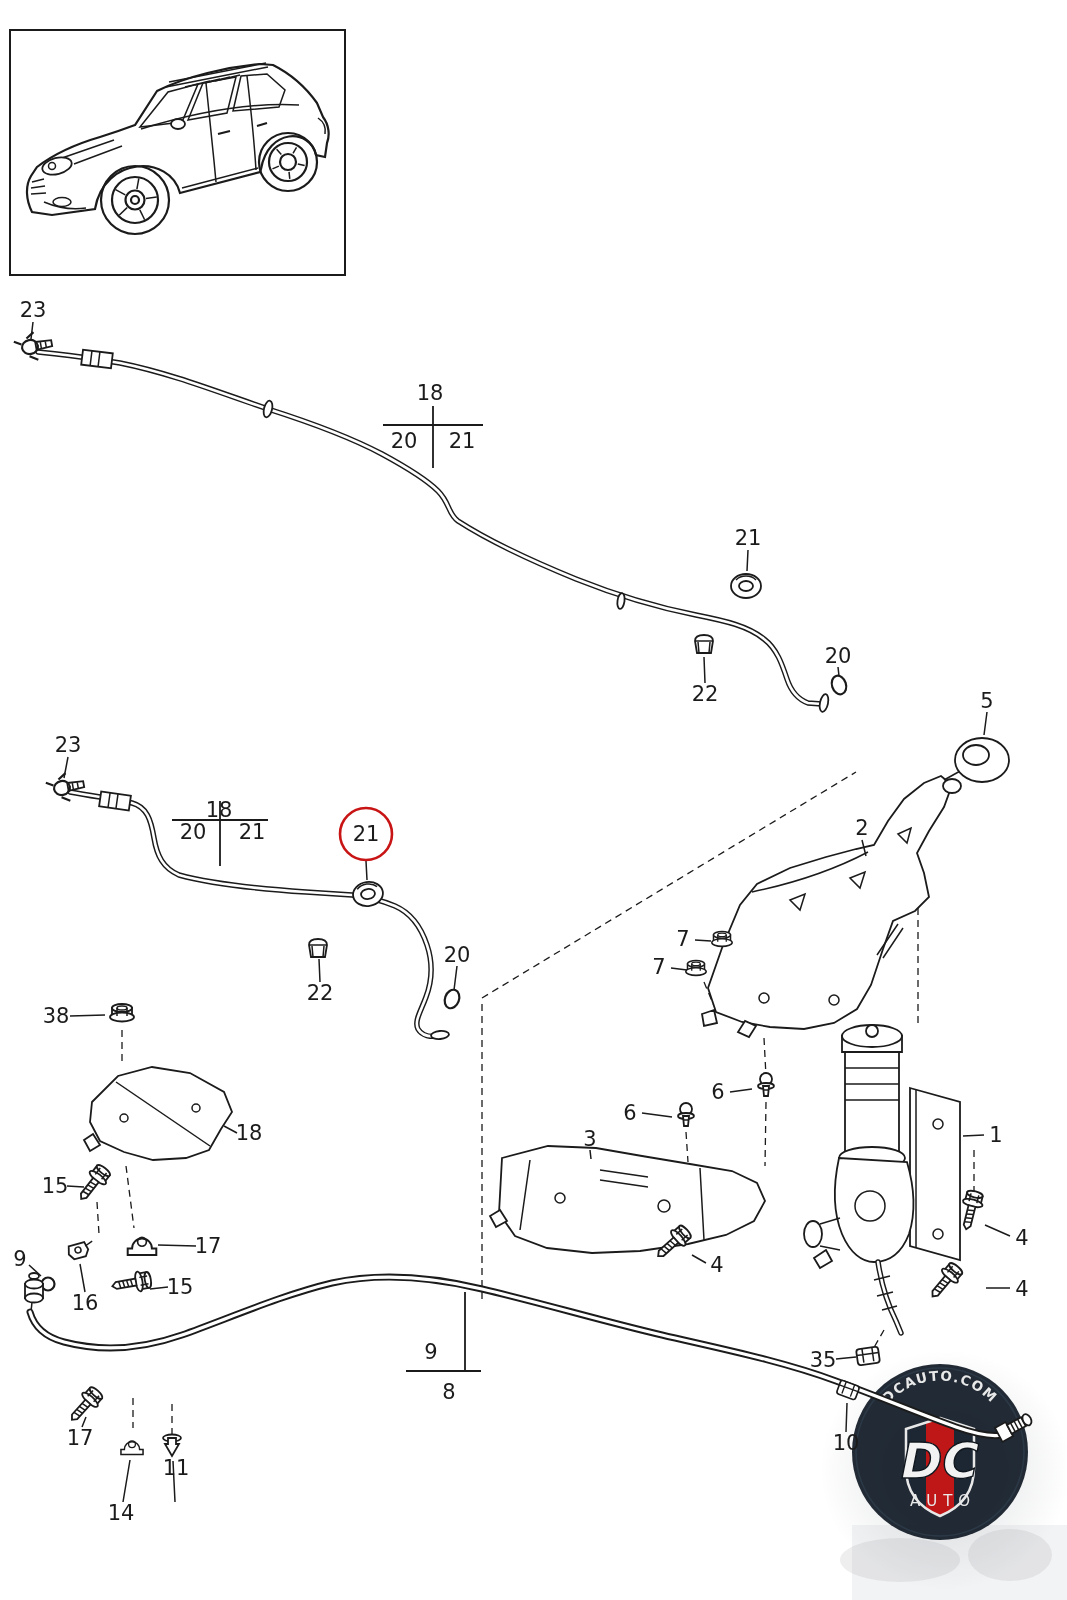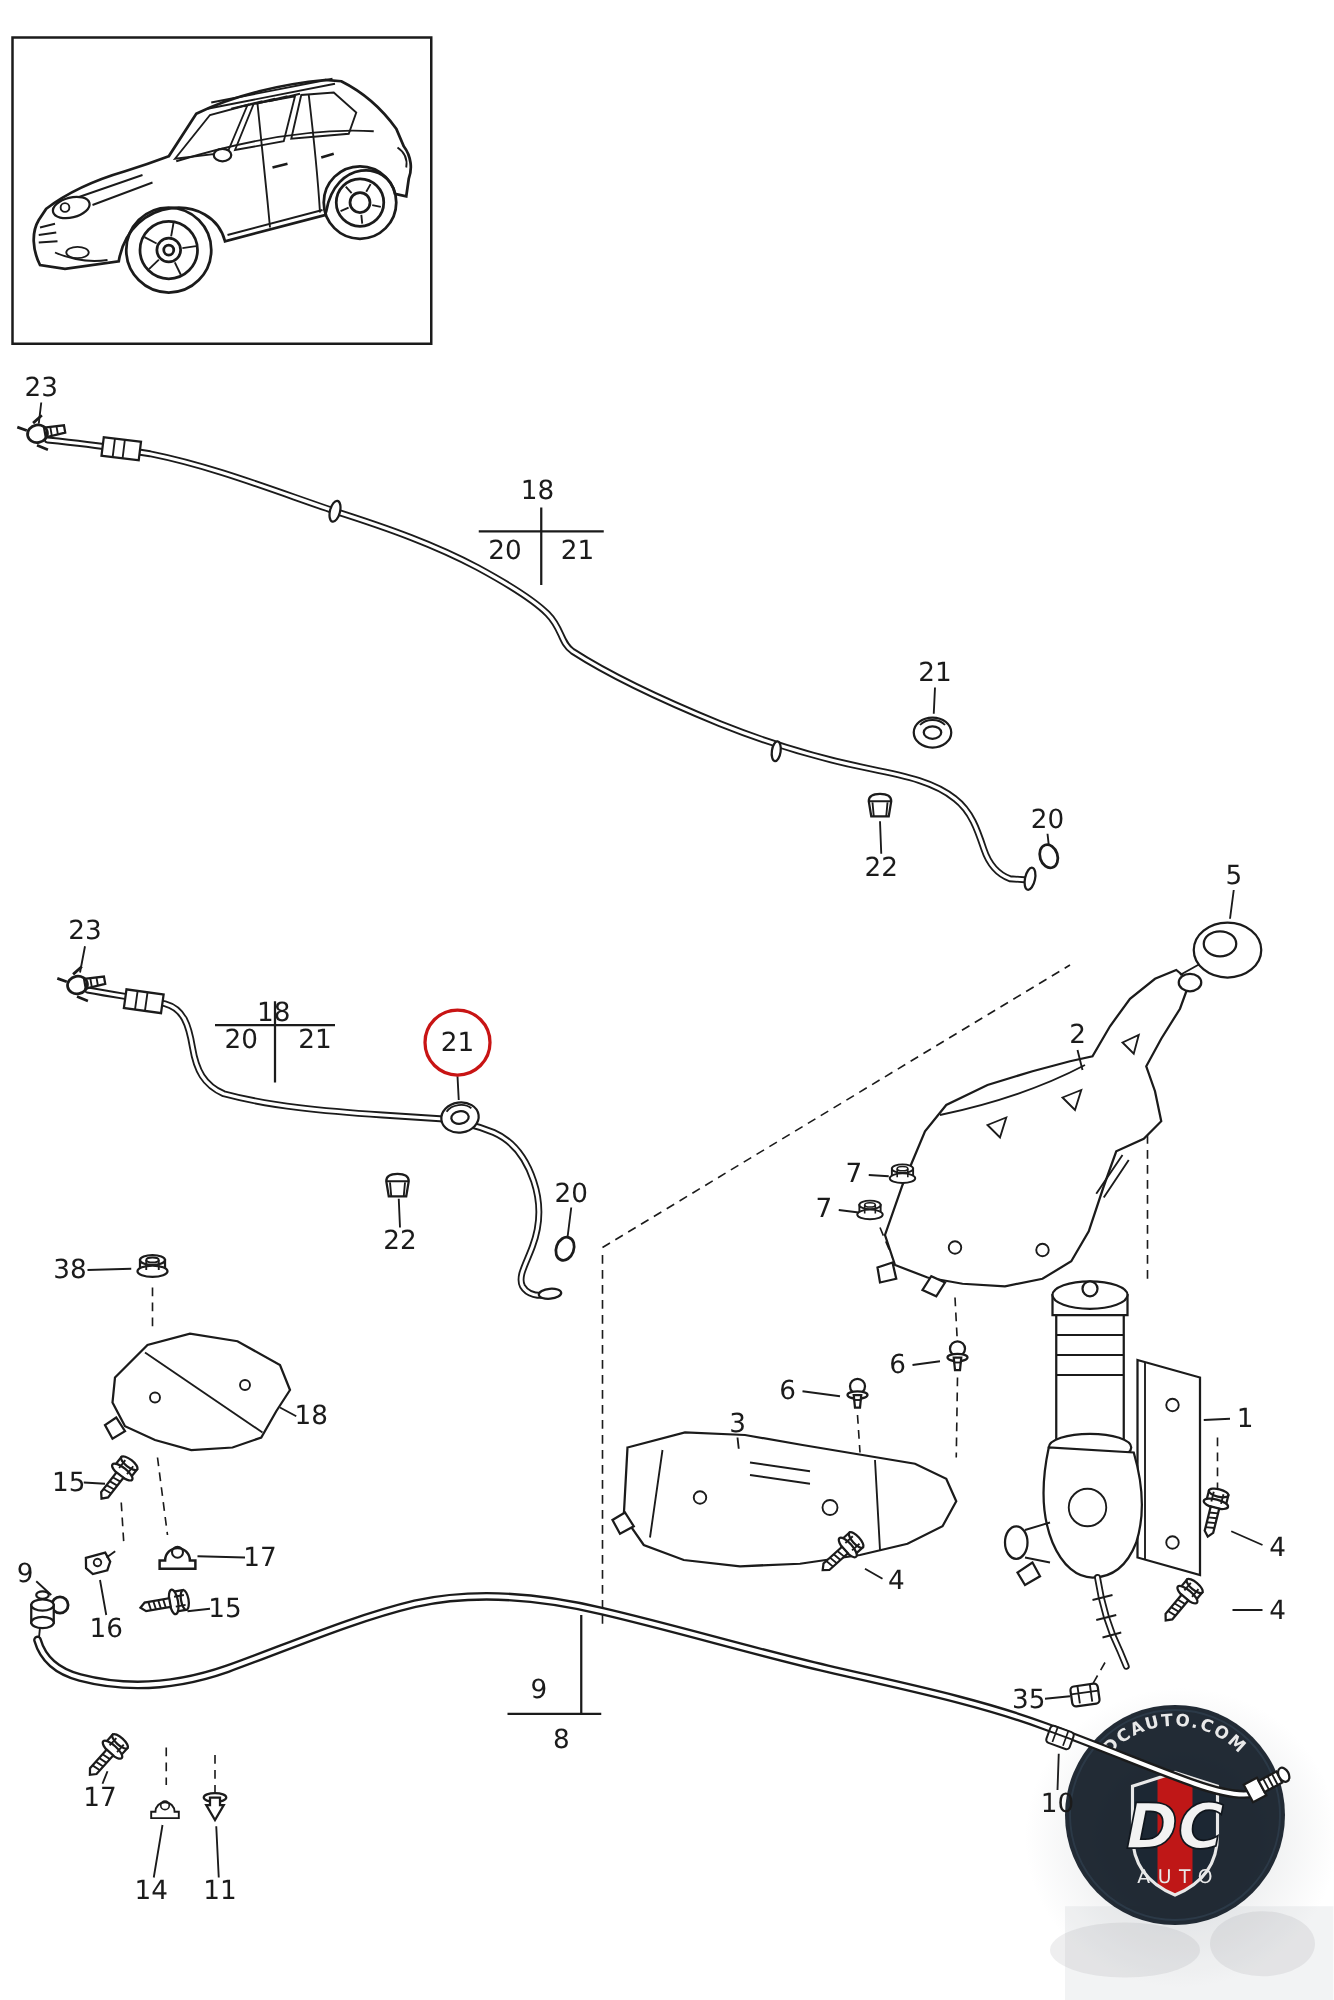--- a/index.html
+++ b/index.html
@@ -373,15 +373,15 @@
 <div class="lbl" style="left:996px;top:1135px">1</div>
 <div class="lbl" style="left:1022px;top:1238px">4</div>
 <div class="lbl" style="left:717px;top:1265px">4</div>
 <div class="lbl" style="left:1022px;top:1289px">4</div>
 <div class="lbl" style="left:823px;top:1360px">35</div>
 <div class="lbl" style="left:846px;top:1443px">10</div>
 <div class="lbl" style="left:431px;top:1352px">9</div>
 <div class="lbl" style="left:449px;top:1392px">8</div>
 <div class="lbl" style="left:80px;top:1438px">17</div>
 <div class="lbl" style="left:121px;top:1513px">14</div>
-<div class="lbl" style="left:176px;top:1513px">11</div>
+<div class="lbl" style="left:176px;top:1468px">11</div>
 
 </div>
 
 </body></html>

